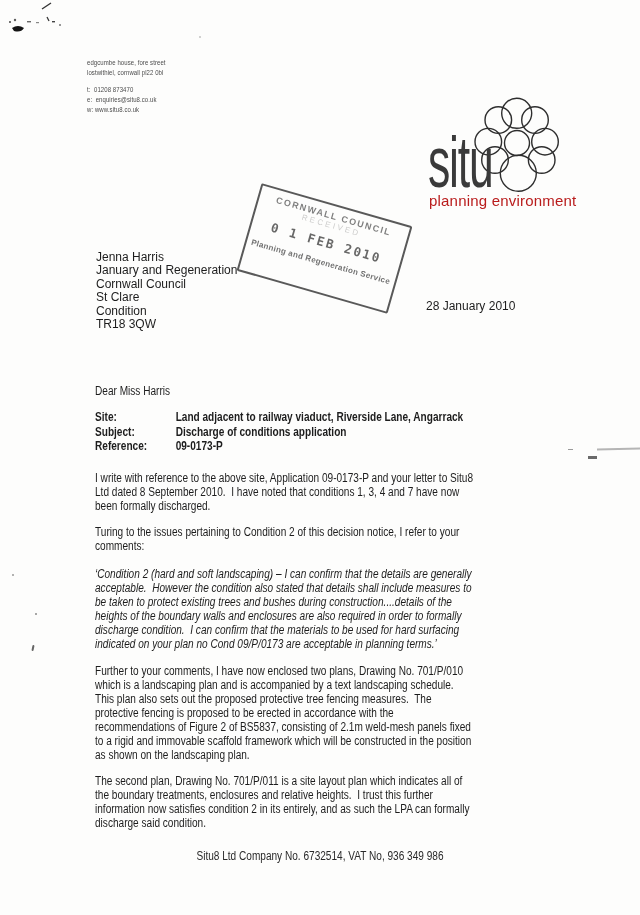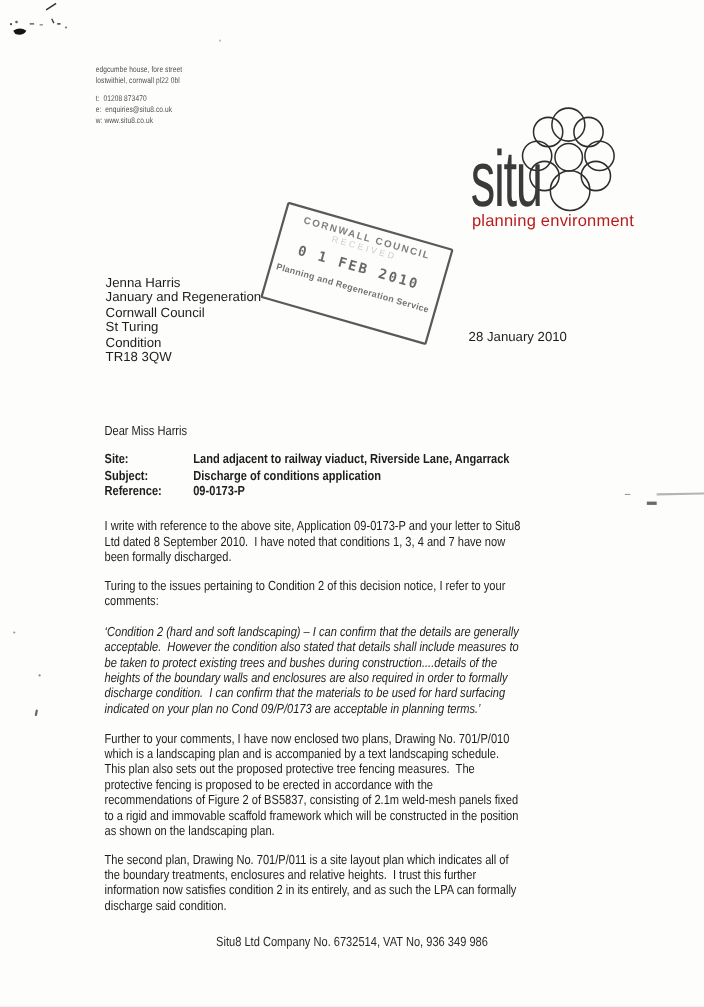--- a/index.html
+++ b/index.html
@@ -106,21 +106,21 @@
     <div class="stamp-l1">CORNWALL COUNCIL</div>
     <div class="stamp-l2">RECEIVED</div>
     <div class="stamp-date">0 1 FEB 2010</div>
     <div class="stamp-l4">Planning and Regeneration Service</div>
   </div>
 
   <div class="abs recipient">
     <div class="line">Jenna Harris</div>
     <div class="line">January and Regeneration</div>
     <div class="line">Cornwall Council</div>
-    <div class="line">St Turing</div>
+    <div class="line">St Clare</div>
     <div class="line">Condition</div>
     <div class="line">TR18 3QW</div>
   </div>
 
   <div class="abs letter-date line">28 January 2010</div>
 
   <div class="abs salutation line condensed">Dear Miss Harris</div>
 
   <div class="abs refblock condensed">
     <div class="refrow">

